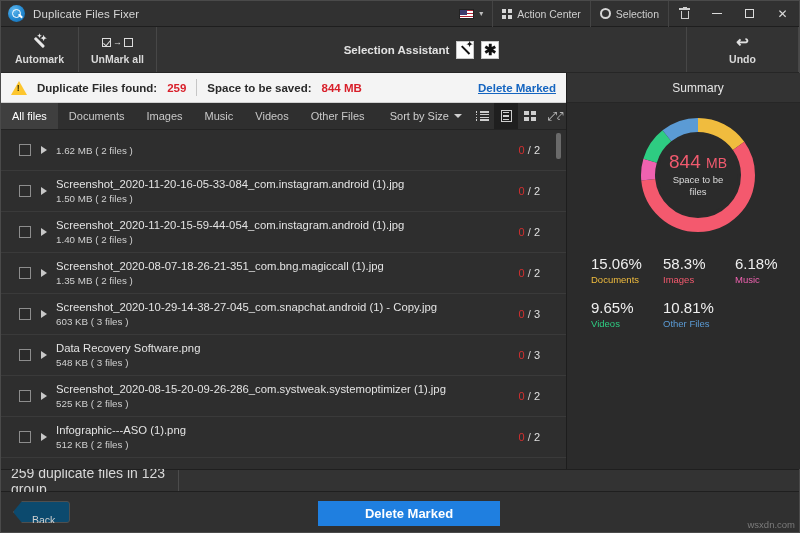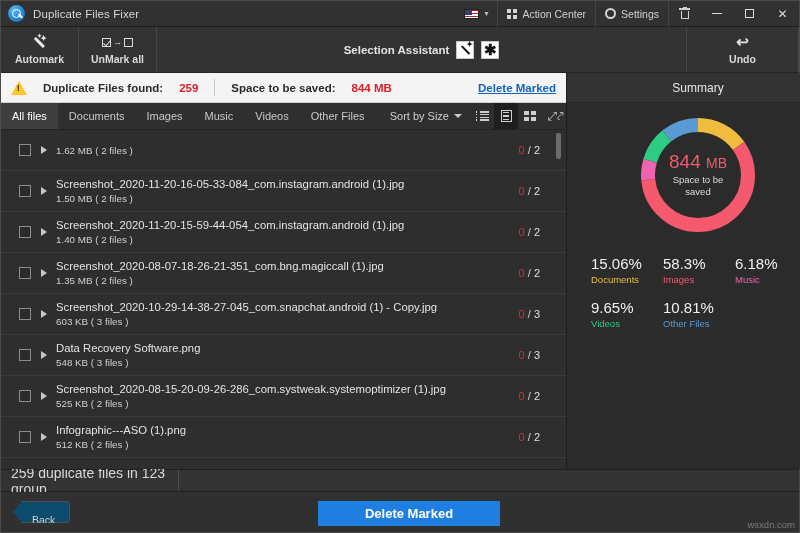--- a/index.html
+++ b/index.html
@@ -128,21 +128,21 @@
   
   .body { flex: 1; display: flex; min-height: 0; }
   .left { width: 566px; flex: 0 0 566px; display: flex; flex-direction: column; min-height: 0; border-right: 1px solid #1d1d1d; }
   .right { flex: 1; background: #2b2b2b; display: flex; flex-direction: column; }
 
   
   .infobar {
     height: 30px; flex: 0 0 30px;
     background: #f4f4f4;
     display: flex; align-items: center;
-    padding: 0 10px; gap: 16px;
+    padding: 0 10px; gap: 10px;
     border-bottom: 1px solid #d0d0d0;
   }
   .warn {
     width: 0; height: 0; border-left: 8px solid transparent; border-right: 8px solid transparent;
     border-bottom: 14px solid #fdc62e; position: relative; flex: 0 0 16px;
   }
   .warn::after {
     content: "!"; position: absolute; left: -2.3px; top: 3px; color: #3a3000;
     font-size: 9px; font-weight: bold; line-height: 9px;
   }
@@ -290,21 +290,21 @@
             <i></i>
             <i></i>
             <i></i>
             <i></i>
           </span>
         <span>Action Center</span>
       </div>
       <div class="tb-sep"></div>
       <div class="tb-item">
         <span class="gear"></span>
-        <span>Settings</span>
+        <span>Selection</span>
       </div>
       <div class="tb-sep"></div>
       <div class="tb-item">
         <span class="ic-bin">
           <span class="hdl"></span>
             <span class="lid"></span>
             <span class="can"></span>
         </span>
       </div>
       <div class="winbtn">
@@ -508,21 +508,21 @@
             <g transform="translate(64,64) rotate(-90)">
               <circle r="50" fill="none" stroke="#f0bc3e" stroke-width="14" stroke-dasharray="47.31 266.85" stroke-dashoffset="0"></circle>
               <circle r="50" fill="none" stroke="#f4596e" stroke-width="14" stroke-dasharray="183.10 131.06" stroke-dashoffset="-47.31"></circle>
               <circle r="50" fill="none" stroke="#ef62b0" stroke-width="14" stroke-dasharray="19.41 294.75" stroke-dashoffset="-230.41"></circle>
               <circle r="50" fill="none" stroke="#2ecc82" stroke-width="14" stroke-dasharray="30.31 283.85" stroke-dashoffset="-249.82"></circle>
               <circle r="50" fill="none" stroke="#5b9bd5" stroke-width="14" stroke-dasharray="33.95 280.21" stroke-dashoffset="-280.13"></circle>
             </g>
           </svg>
           <div class="donut-hole">
             <div class="hole-amt"><span>844</span> <span class="unit">MB</span></div>
-            <div class="hole-lbl"><span>Space to be</span><br><span>saved</span></div>
+            <div class="hole-lbl"><span>Space to be</span><br><span>files</span></div>
           </div>
         </div>
 
         <div class="legend">
           <div class="legend-row">
             <div class="legend-cell">
               <span class="lg-pct"><span>15.06</span>%</span>
               <span class="lg-name" style="color:#f0bc3e">Documents</span>
             </div>
             <div class="legend-cell">

